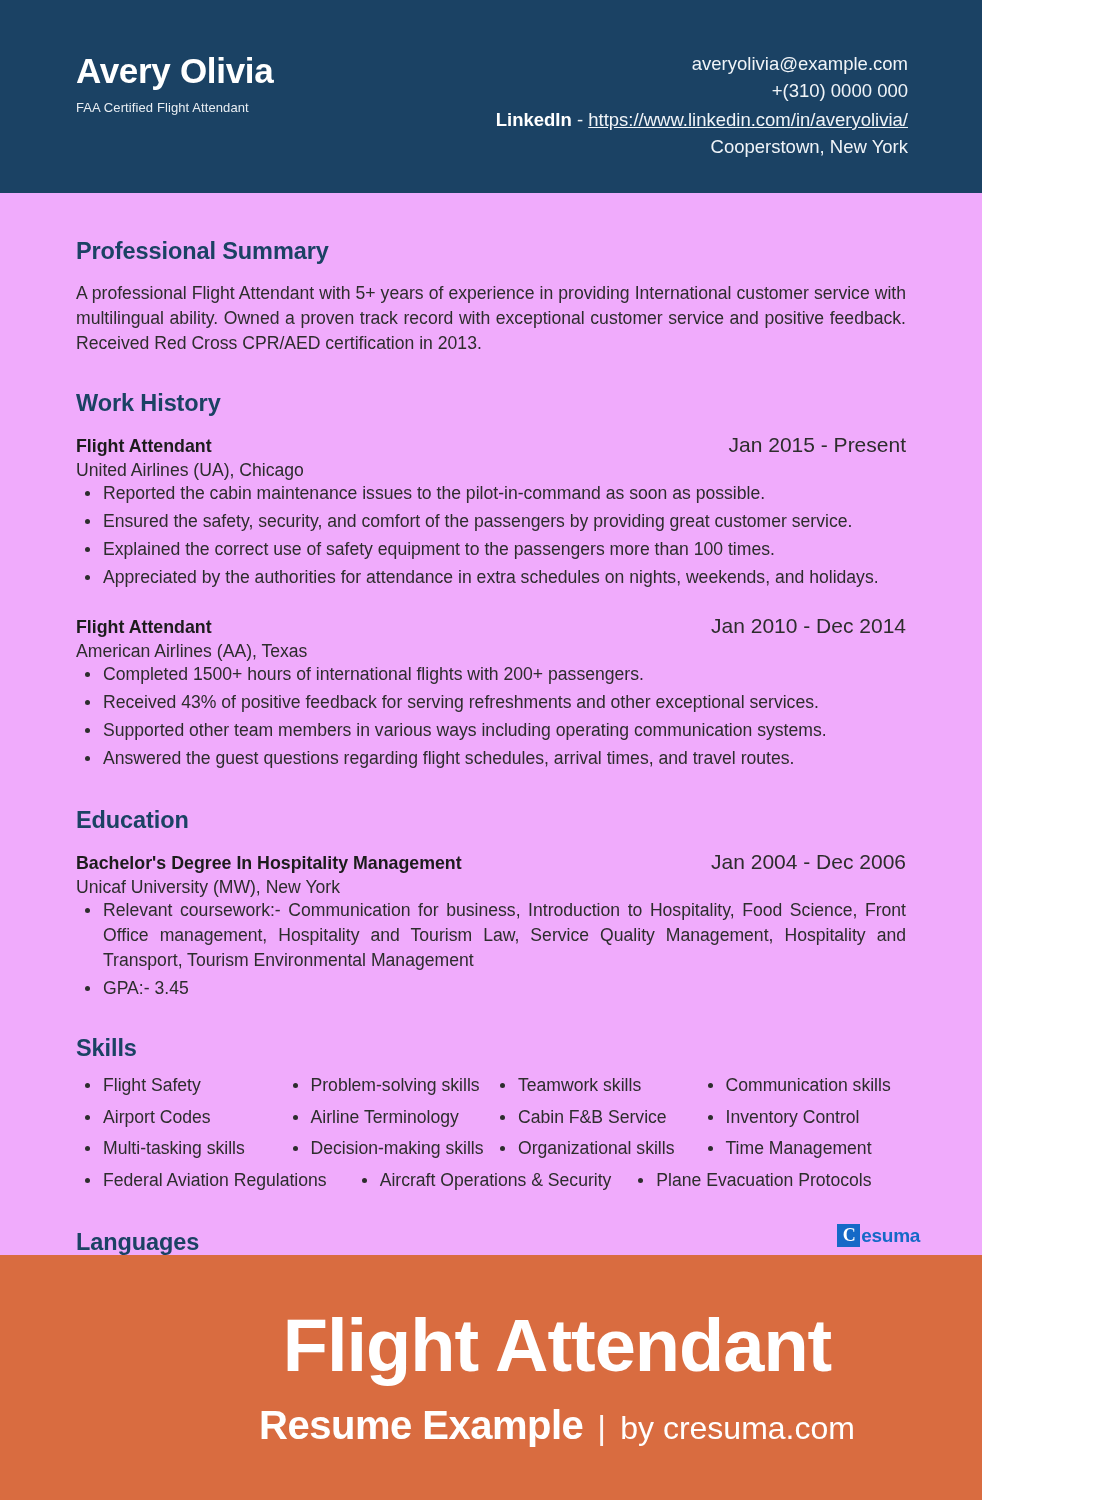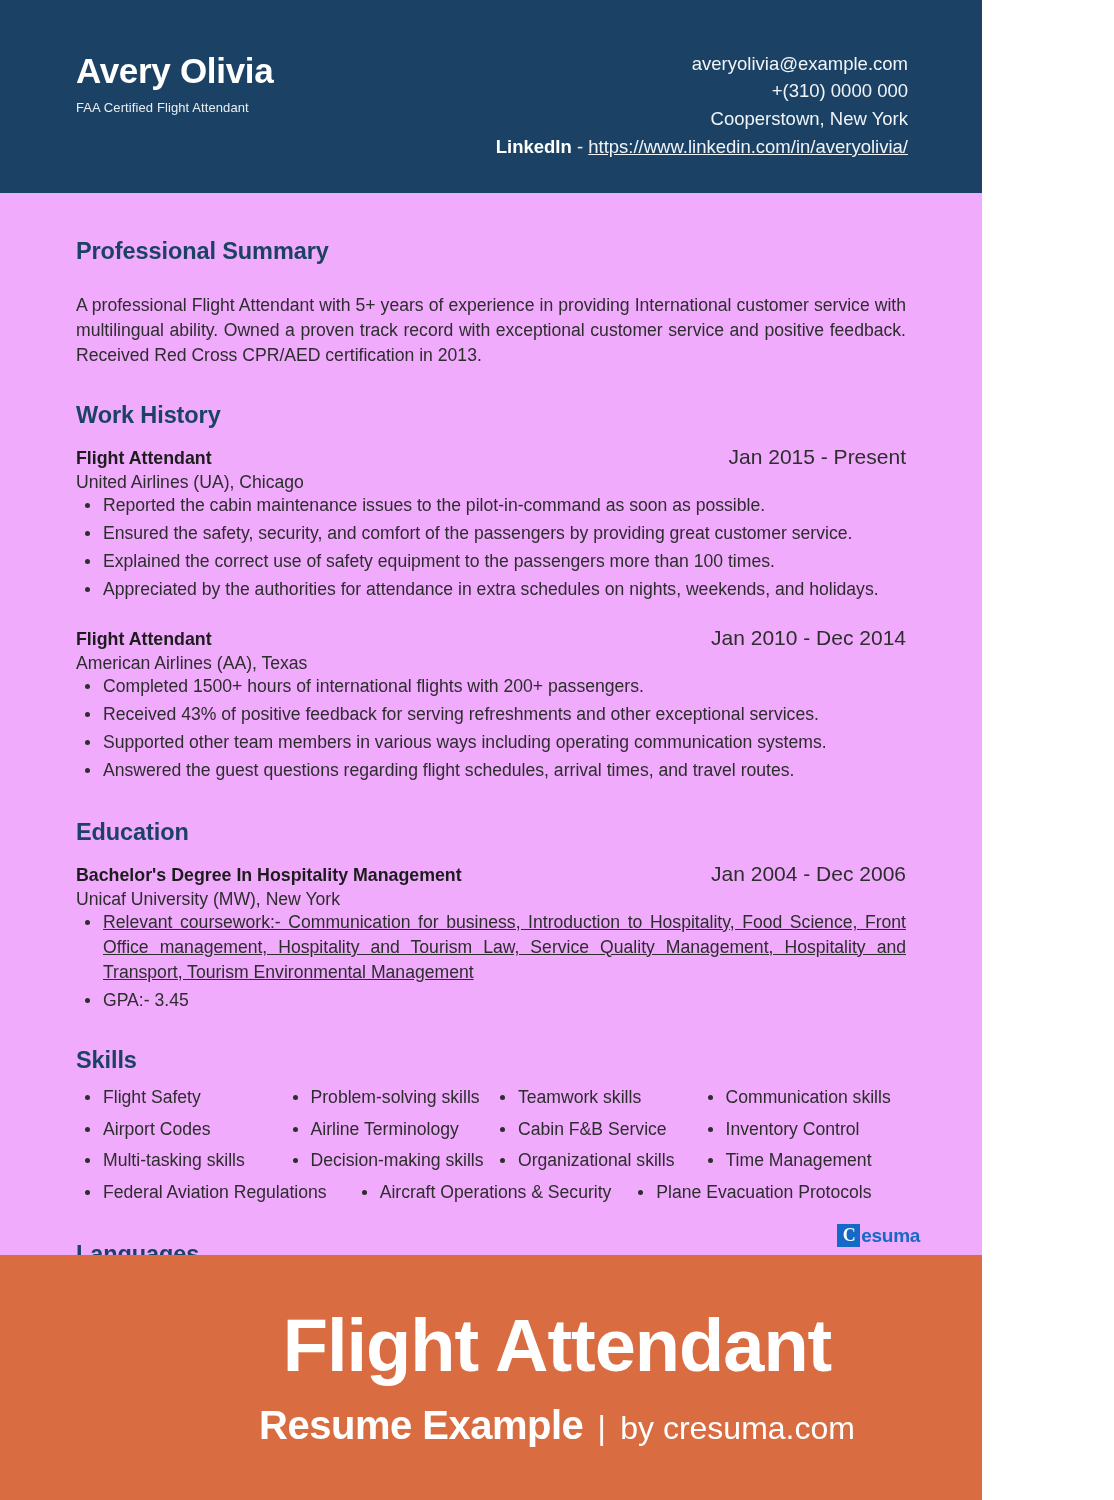--- a/index.html
+++ b/index.html
@@ -74,21 +74,21 @@
     font-size: 23.5px;
     font-weight: bold;
     letter-spacing: -0.1px;
   }
 
   .summary-text {
     color: #2d2d2d;
     font-size: 17.6px;
     line-height: 1.42;
     text-align: justify;
-    margin-top: 28px;
+    margin-top: 16px;
   }
 
   
   .entry-head {
     display: flex;
     justify-content: space-between;
     align-items: baseline;
   }
   .entry-title {
     color: #1c1c1c;
@@ -120,21 +120,21 @@
   ul.bullets li::before {
     content: "";
     position: absolute;
     left: 9px;
     top: 10px;
     width: 5px;
     height: 5px;
     border-radius: 50%;
     background: #2d2d2d;
   }
-  ul.bullets li.justified { text-align: justify; text-decoration: underline; }
+  ul.bullets li.justified { text-align: justify; }
 
   
   .skills-rows { margin-top: 11px; }
   .skills-row {
     display: flex;
     align-items: baseline;
     margin-bottom: 7px;
   }
   .skill-item {
     position: relative;
@@ -236,26 +236,26 @@
 
   <div class="resume-header">
     <div class="header-inner">
       <div class="identity">
         <div class="full-name">Avery Olivia</div>
         <div class="job-title-sub">FAA Certified Flight Attendant</div>
       </div>
       <div class="contact-block">
         <div class="contact-line">averyolivia@example.com</div>
         <div class="contact-line">+(310) 0000 000</div>
-        <div class="contact-line">Cooperstown, New York</div>
         <div class="contact-line linkedin-line">
           <span class="linkedin-label">LinkedIn</span>
           <span class="linkedin-sep">-</span>
           <span class="linkedin-url">https://www.linkedin.com/in/averyolivia/</span>
         </div>
+        <div class="contact-line">Cooperstown, New York</div>
       </div>
     </div>
   </div>
 
   <div class="content">
 
     <div class="section" style="margin-top:45px;">
       <div class="section-title">Professional Summary</div>
       <div class="summary-text">A professional Flight Attendant with 5+ years of experience in providing International customer service with multilingual ability. Owned a proven track record with exceptional customer service and positive feedback. Received Red Cross CPR/AED certification in 2013.</div>
     </div>

